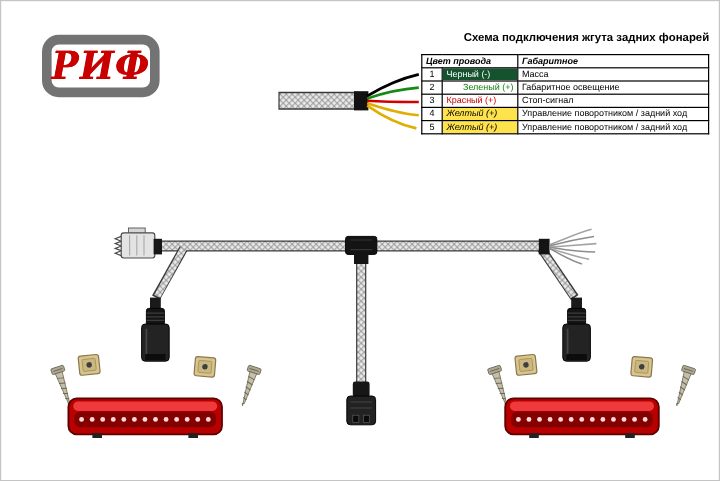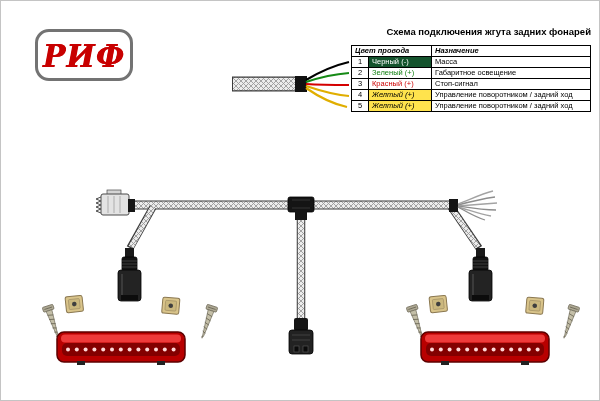--- a/index.html
+++ b/index.html
@@ -3,21 +3,21 @@
 <meta charset="utf-8">
 <style>
   html,body{margin:0;padding:0;background:#fff;}
   .page{
     position:relative;width:600px;height:401px;box-sizing:border-box;
     background:#ffffff;border:1px solid #c4c4c4;overflow:hidden;
     font-family:"Liberation Sans",sans-serif;color:#000;
   }
   .logo{
     position:absolute;left:34px;top:28px;width:98px;height:52px;
-    border:3px solid #737373;border-radius:14px;box-sizing:border-box;
+    border:8px solid #737373;border-radius:14px;box-sizing:border-box;
     display:flex;align-items:center;justify-content:center;background:#fff;
   }
   .logo-text{
     font-family:"DejaVu Serif",serif;font-style:italic;font-weight:bold;
     font-size:30px;color:#c80000;letter-spacing:1px;transform:scaleY(1.08);
     text-shadow:0.4px 0 #c80000;
   }
   .title{
     position:absolute;left:338px;top:25px;width:252px;text-align:right;
     font-size:9.5px;font-weight:bold;
@@ -28,21 +28,21 @@
   }
   .wire-table th,.wire-table td{
     border:1px solid #000;padding:0 3px;height:10px;line-height:1;
     overflow:hidden;white-space:nowrap;
   }
   .wire-table th{font-style:italic;font-weight:bold;text-align:left;}
   .col-num{width:10px;text-align:center;padding:0 1px;}
   .col-color{width:56px;}
   .col-purpose{width:152px;}
   .wc1{background:#14532d;color:#fff;}
-  .wc2{color:#128012;}
+  .wc2{color:#128012;text-align:right;}
   .wc3{color:#cc0000;}
   .wc4,.wc5{background:#ffe34d;color:#000;font-style:italic;}
   .notes{
     position:absolute;left:345px;top:114px;width:242px;
     font-size:8px;line-height:1.22;text-align:justify;
   }
   .notes p{margin:0 0 1px;text-indent:12px;}
   .diagram{position:absolute;left:0;top:0;}
 </style>
 </head>
@@ -53,21 +53,21 @@
   <div class="logo">
     <span class="logo-text">РИФ</span>
   </div>
 
   <div class="title">Схема подключения жгута задних фонарей</div>
 
   <table class="wire-table">
     <tbody>
         <tr>
       <th class="col-span2" colspan="2">Цвет провода</th>
-      <th class="col-purpose">Назначение</th>
+      <th class="col-purpose">Габаритное</th>
     </tr>
     <tr>
       <td class="col-num">1</td>
       <td class="col-color wc1">Черный (-)</td>
       <td class="col-purpose">Масса</td>
     </tr>
     <tr>
       <td class="col-num">2</td>
       <td class="col-color wc2">Зеленый (+)</td>
       <td class="col-purpose">Габаритное освещение</td>

